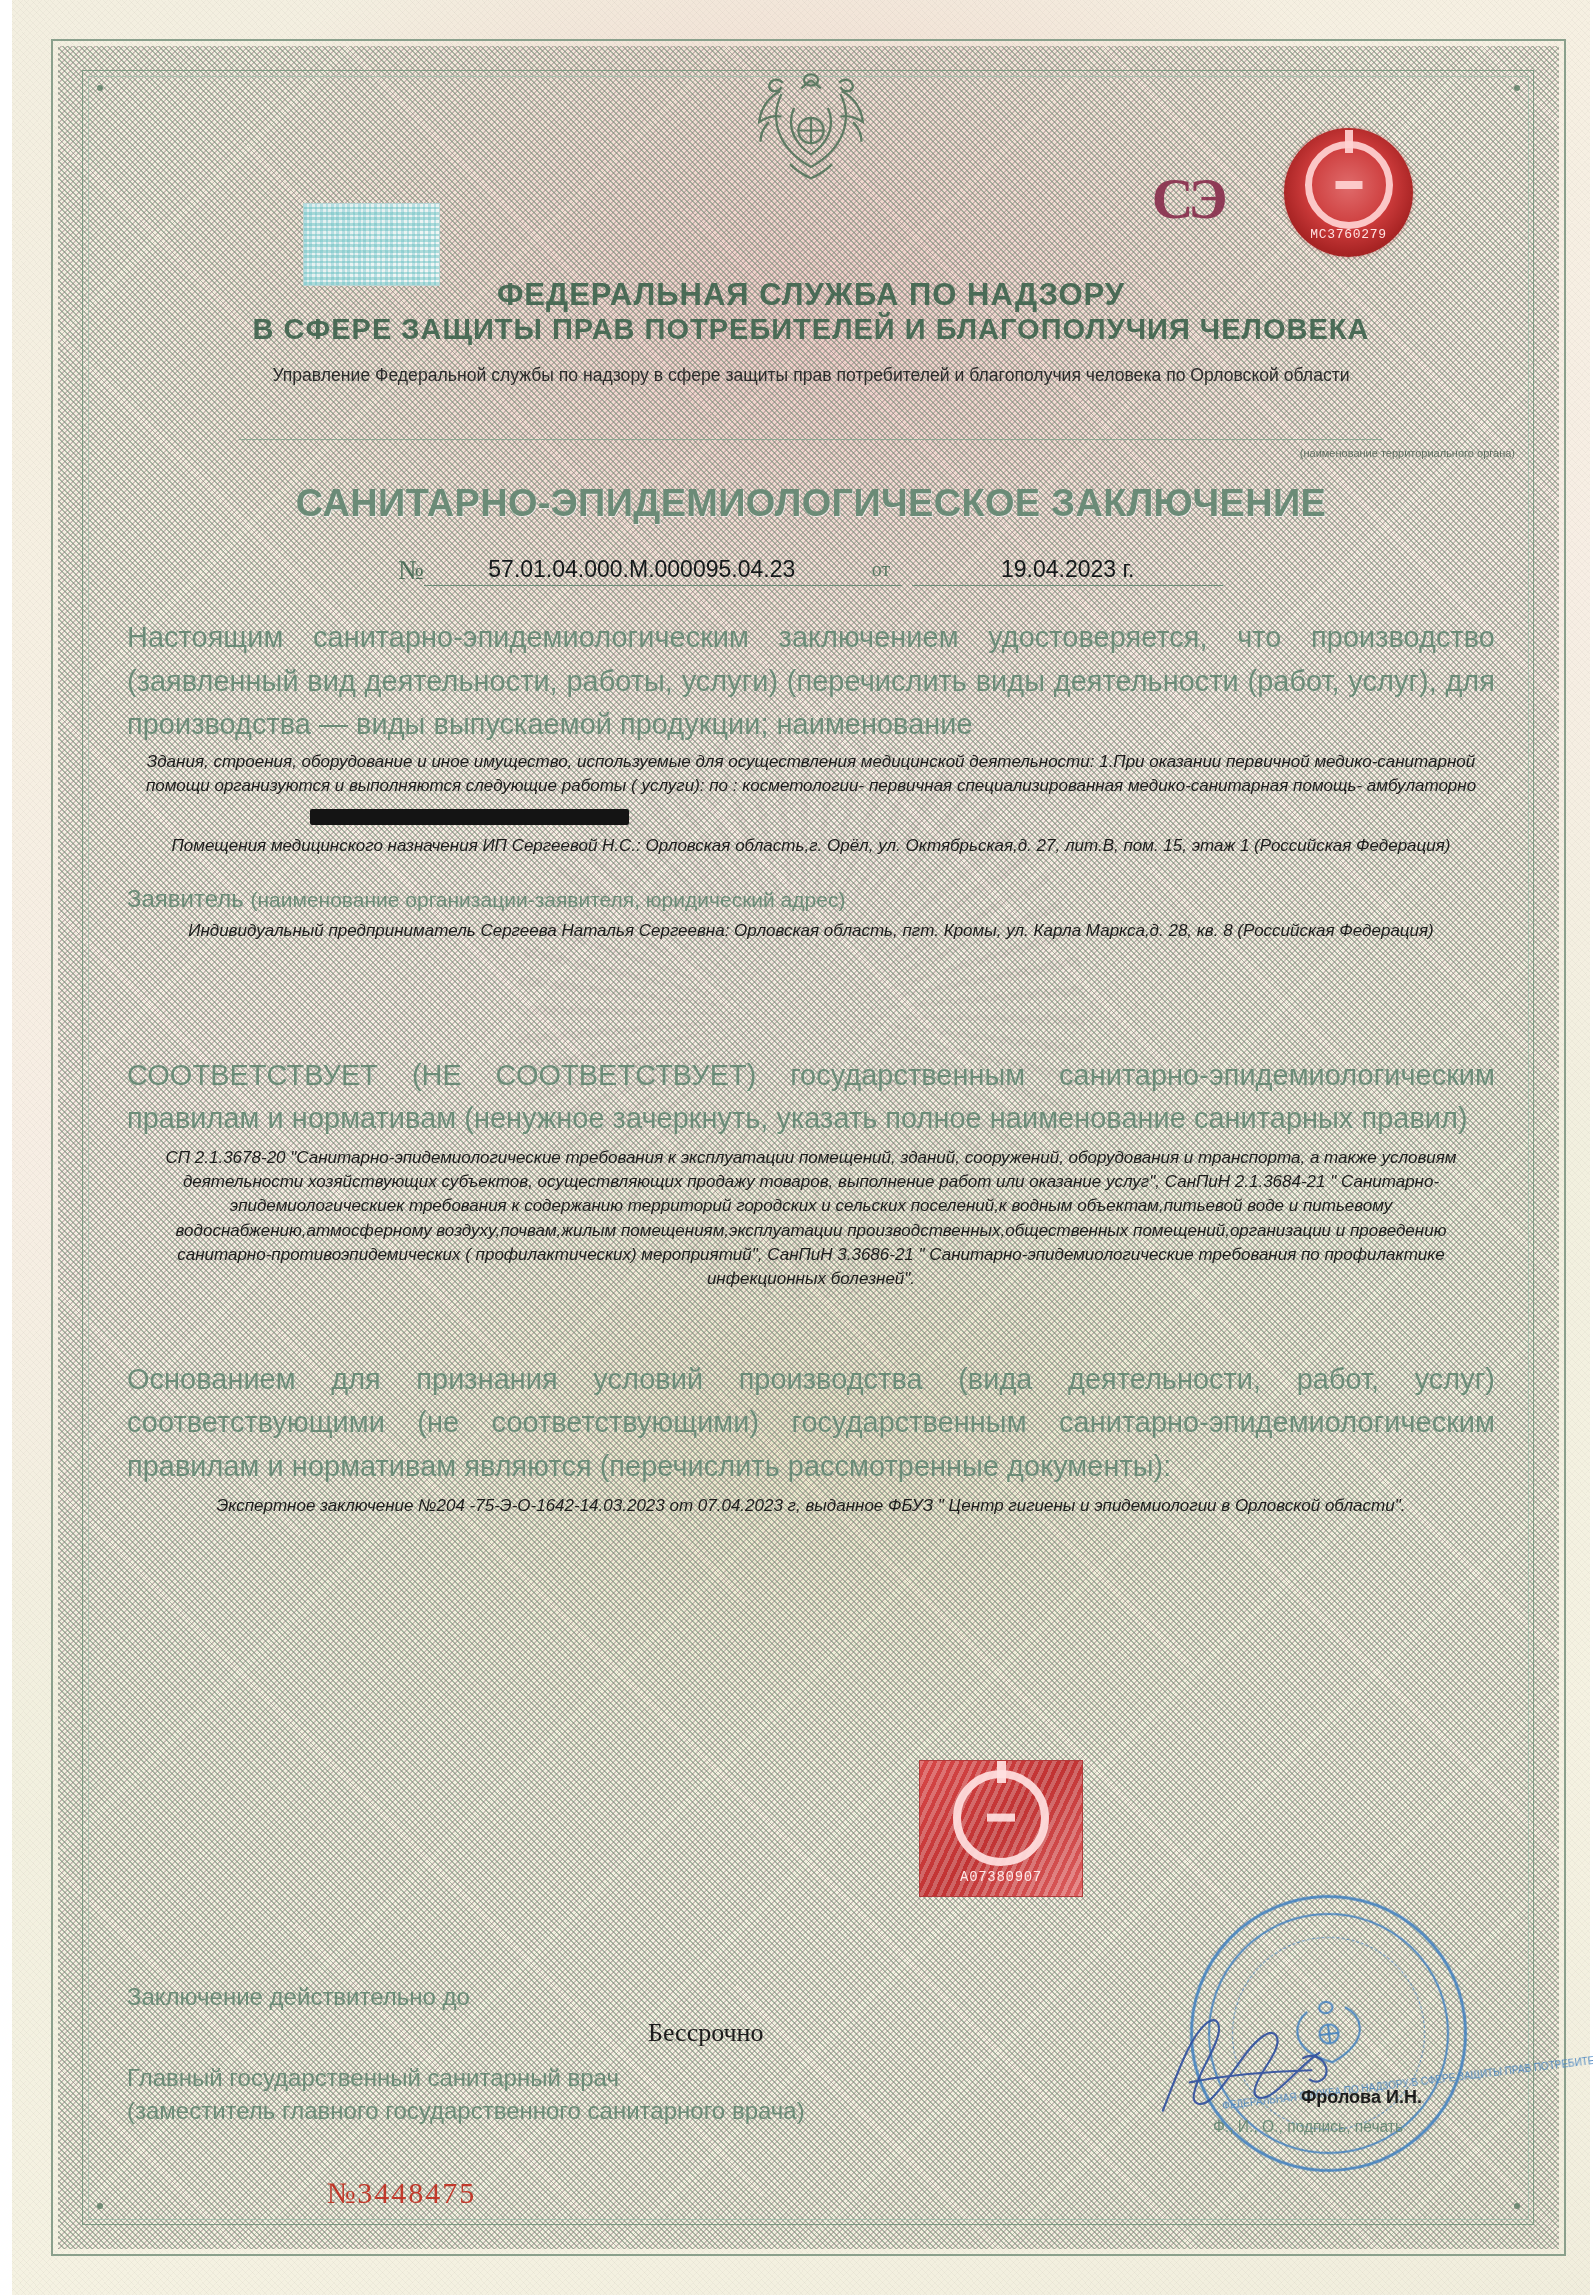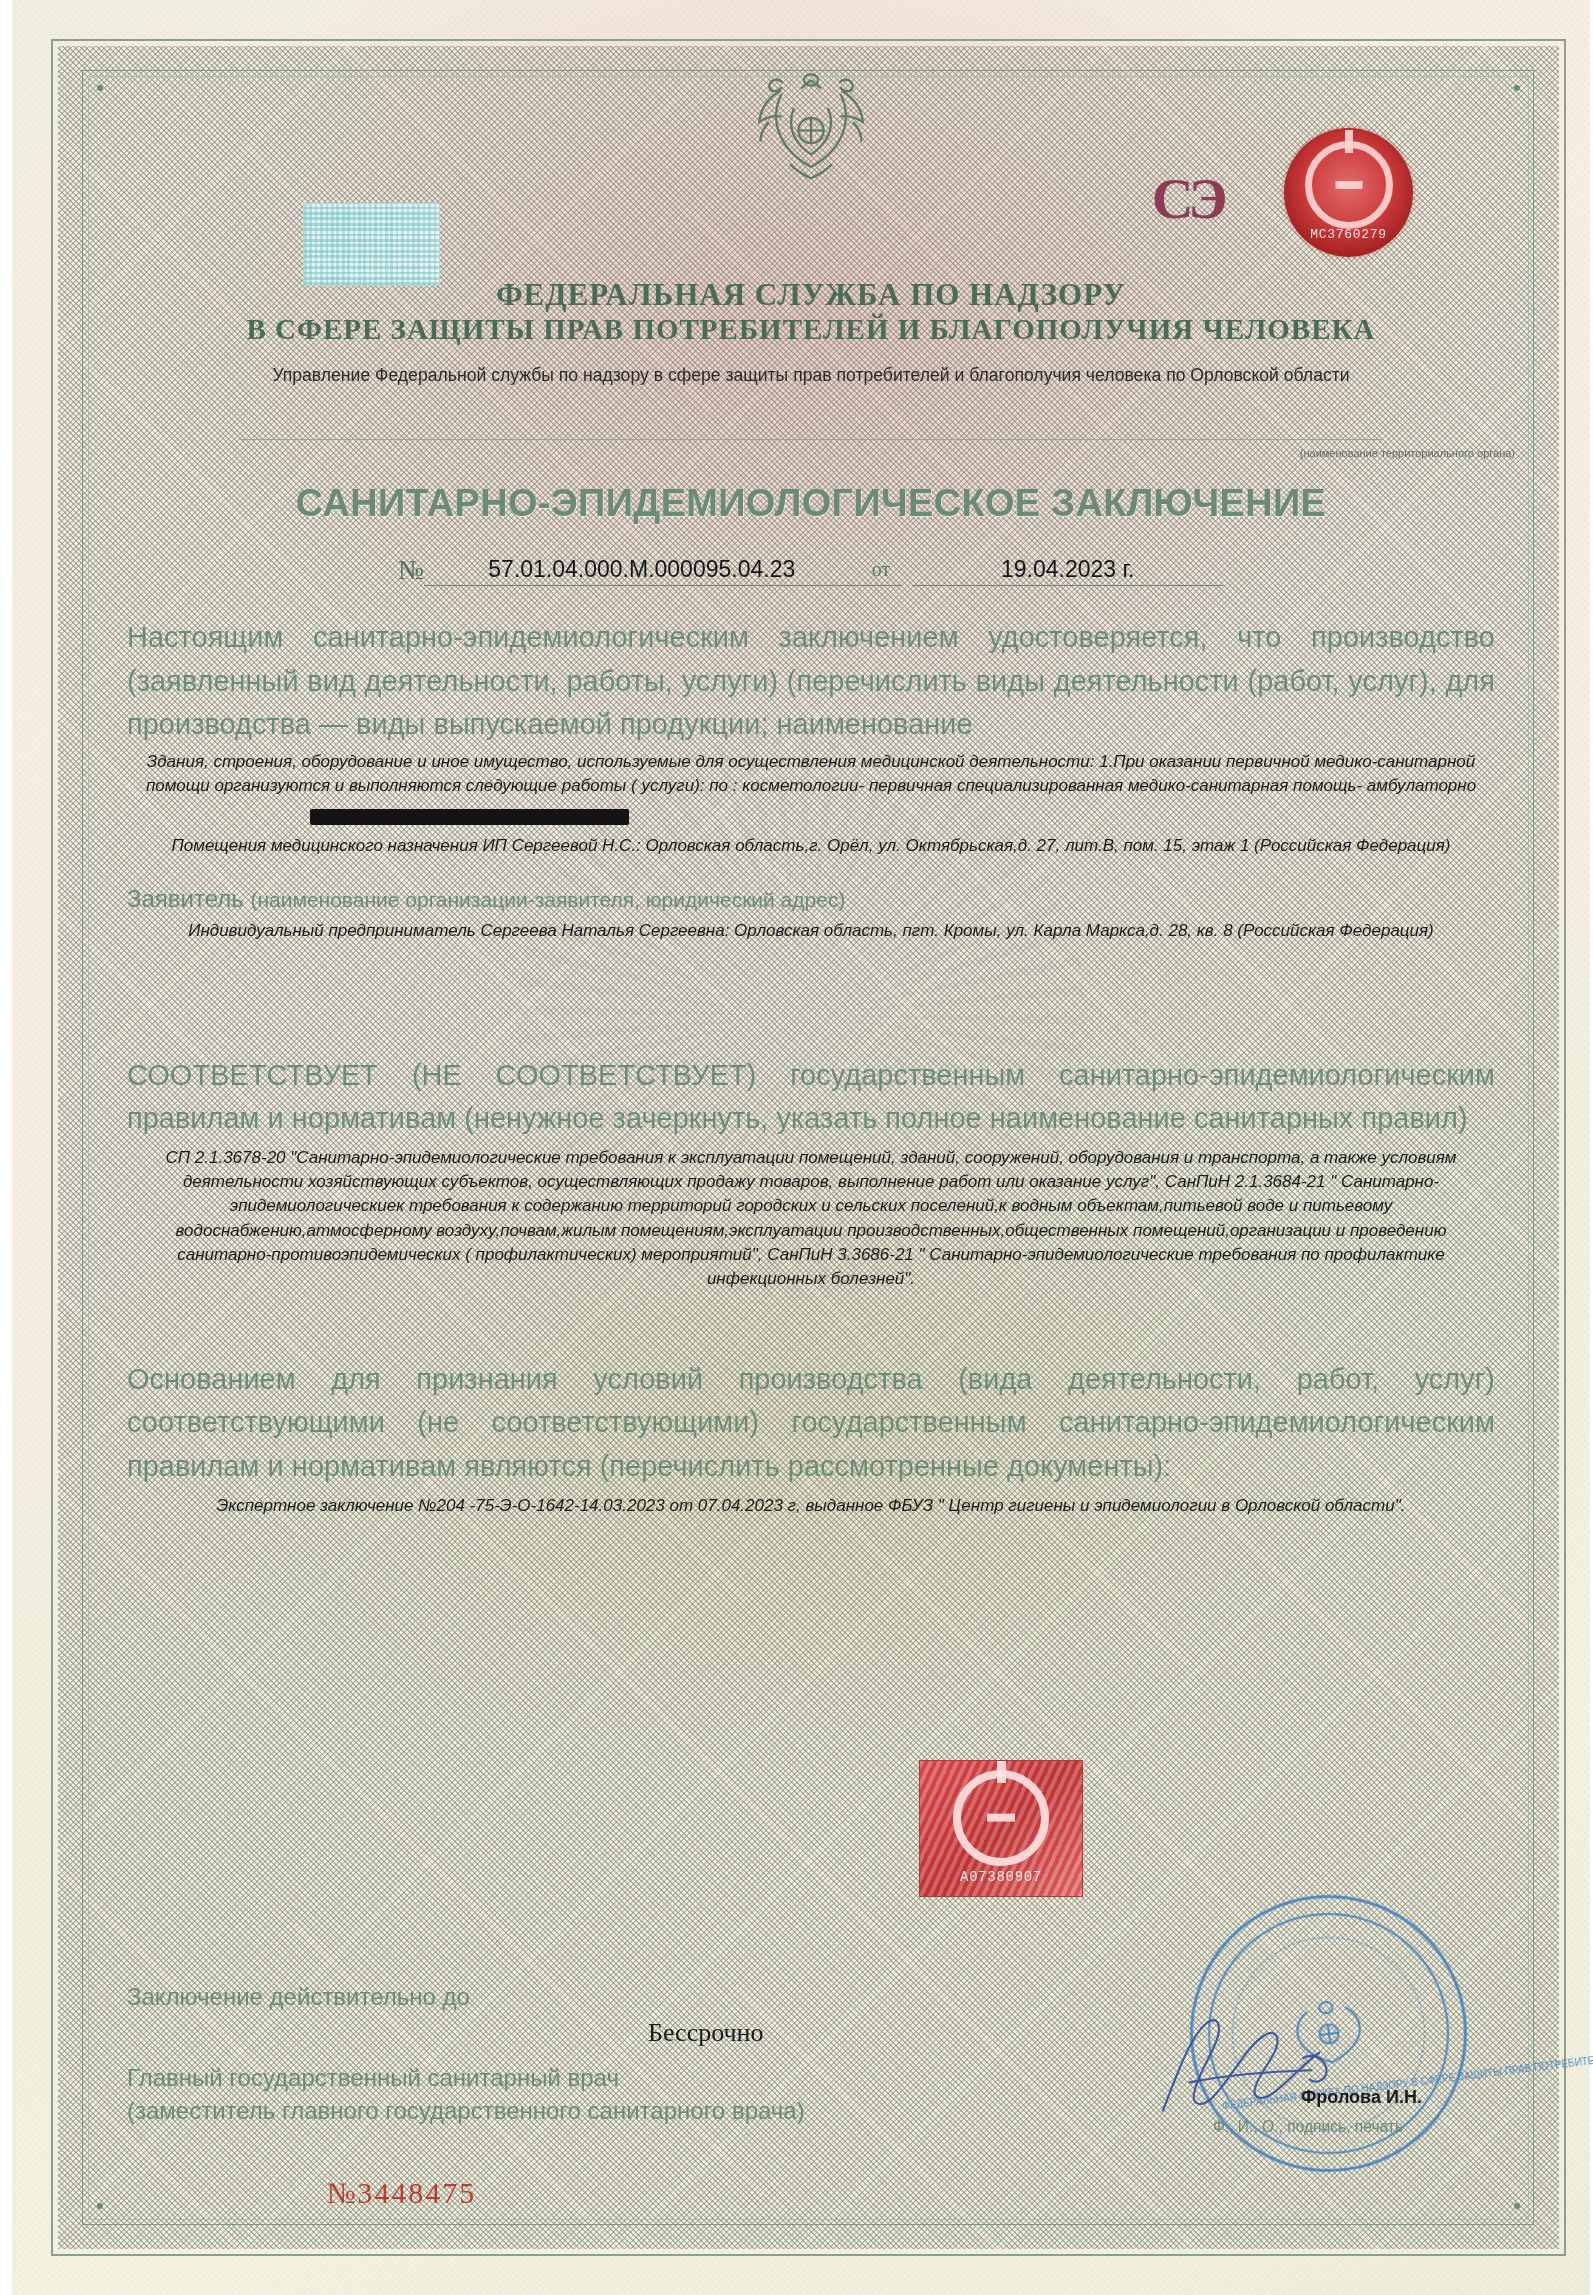--- a/index.html
+++ b/index.html
@@ -200,21 +200,21 @@
     text-align: center;
     font-size: 13px;
     color: #ffe2e2;
     font-family: "Liberation Mono", monospace;
     letter-spacing: 0.7px;
   }
 
   
   .org-line1, .org-line2 {
     text-align: center;
-    font-family: Liberation Serif, serif;
+    font-family: Liberation Sans, sans-serif;
     font-weight: bold;
     color: #4a6b56;
     letter-spacing: 1px;
   }
   .org-line1 { font-size: 31px; margin-top: 230px; }
   .org-line2 { font-size: 29px; }
 
   .org-sub {
     text-align: center;
     font-size: 17.6px;

